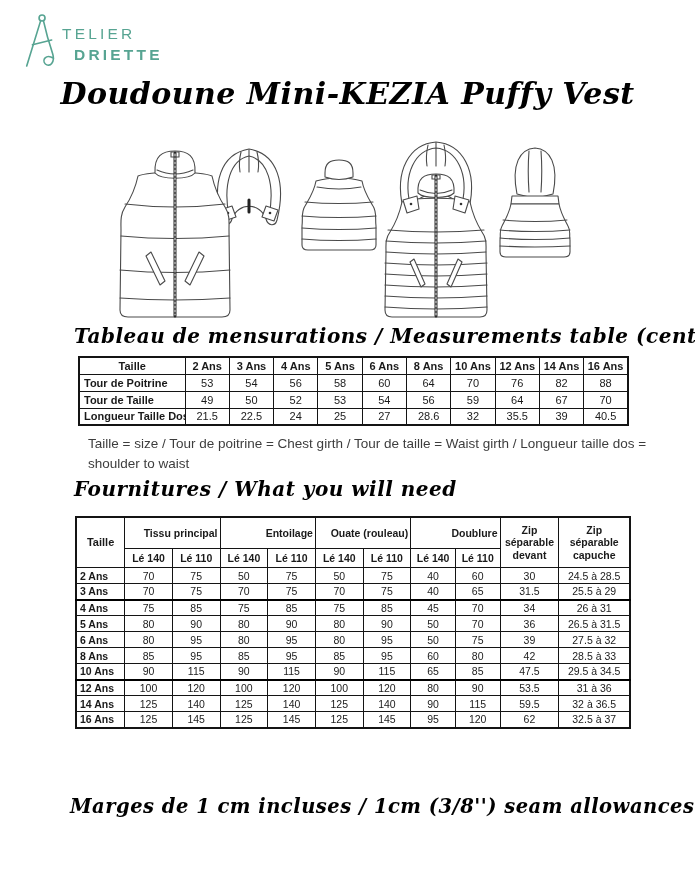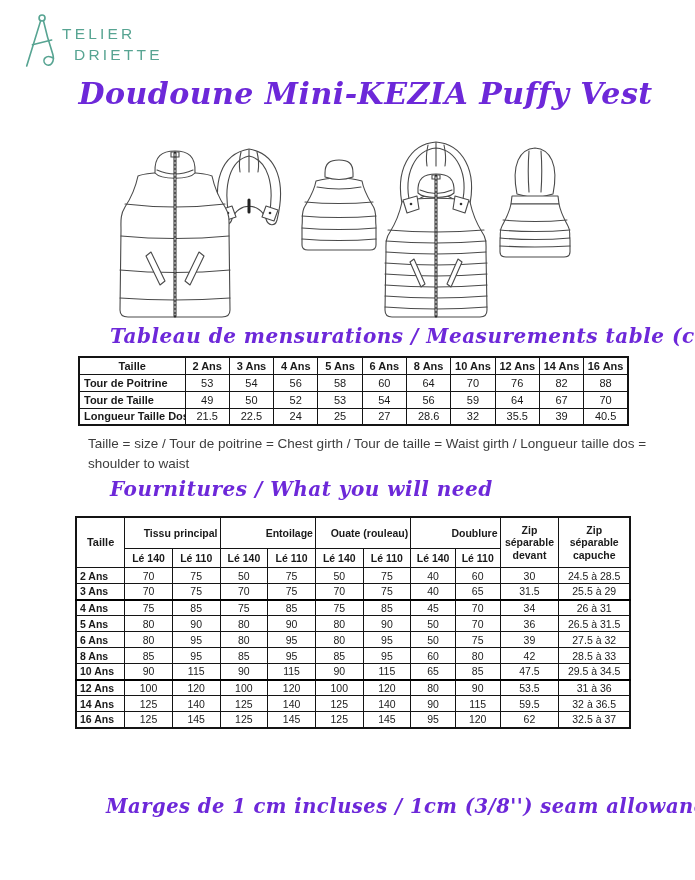--- a/index.html
+++ b/index.html
@@ -3,28 +3,28 @@
 <meta charset="utf-8">
 <style>
   * { margin:0; padding:0; box-sizing:border-box; }
   html,body { background:#fff; }
   .page {
     position:relative; width:695px; height:880px; background:#ffffff;
     font-family:"Liberation Sans", sans-serif; color:#3d3d3d; overflow:hidden;
   }
   .script {
     font-family:"DejaVu Serif", serif; font-style:italic; font-weight:700;
-    color:#6d28d9; letter-spacing:0.5px; white-space:nowrap;margin-left:36px;
+    color:#000000; letter-spacing:0.5px; white-space:nowrap;
   }
   
   .logo { position:absolute; top:10px; left:20px; display:flex; align-items:flex-start;justify-content:space-between; }
   .logo svg { width:46px; height:62px; }
   .logo-text { margin-left:-4px; padding-top:13px; color:#57a492; font-size:15.5px;
                letter-spacing:3.2px; line-height:1.38; font-weight:400; }
-  .logo-line2 { margin-left:12px; display:block; }
+  .logo-line2 { margin-left:12px; display:block;font-weight:bold; }
   .logo-line1 { display:block; }
   
   .title { position:absolute; top:76px; left:0; right:0; text-align:center; font-size:30px; }
   
   .illos { position:absolute; top:140px; left:100px; width:480px; height:182px; }
   
   .h-measure { position:absolute; top:324px; left:74px; font-size:20px; }
   .h-supplies { position:absolute; top:477px; left:74px; font-size:20px; }
   .h-footer { position:absolute; top:795px; left:70px; font-size:19.5px; }
   

